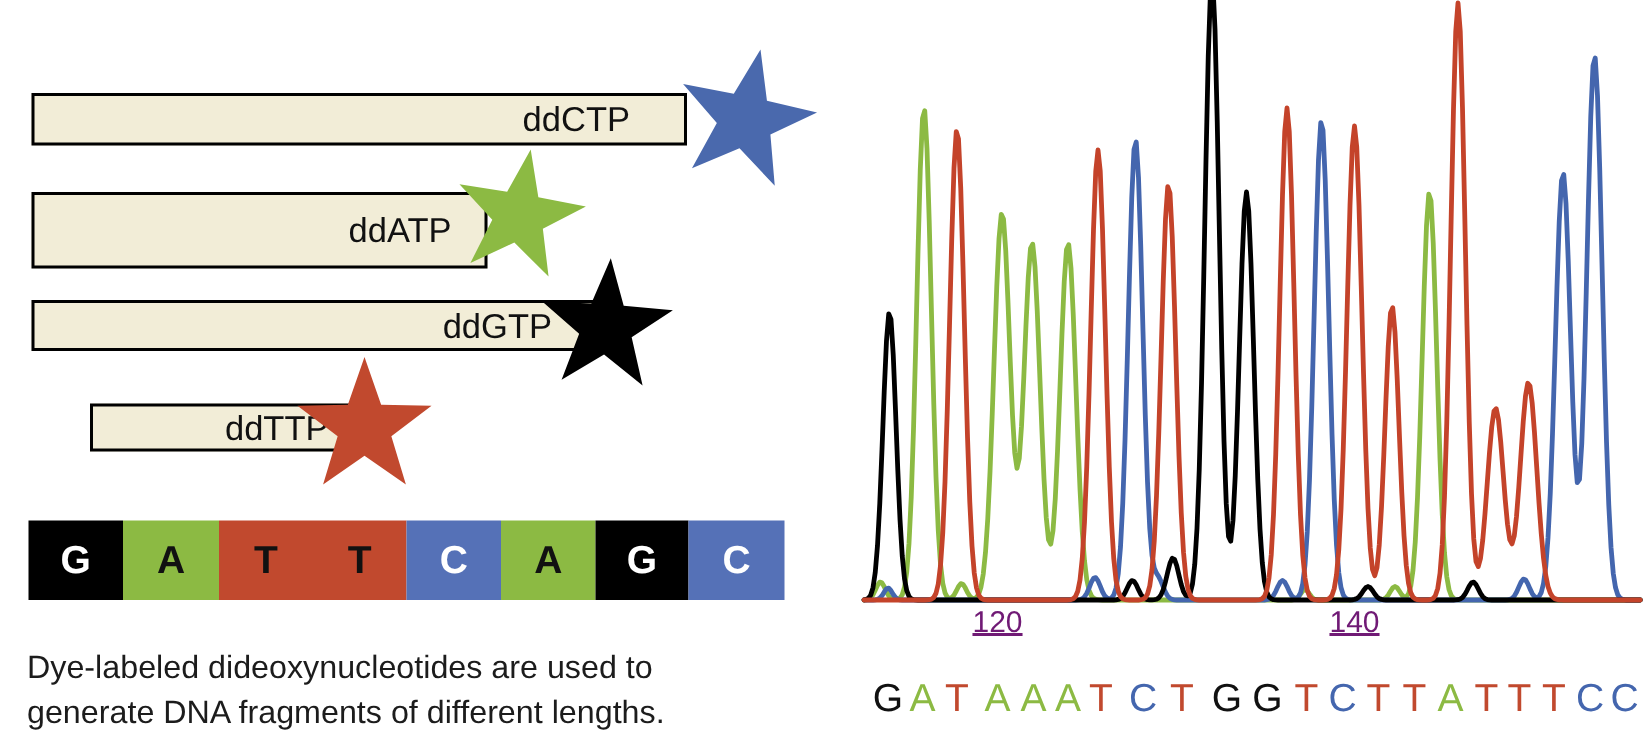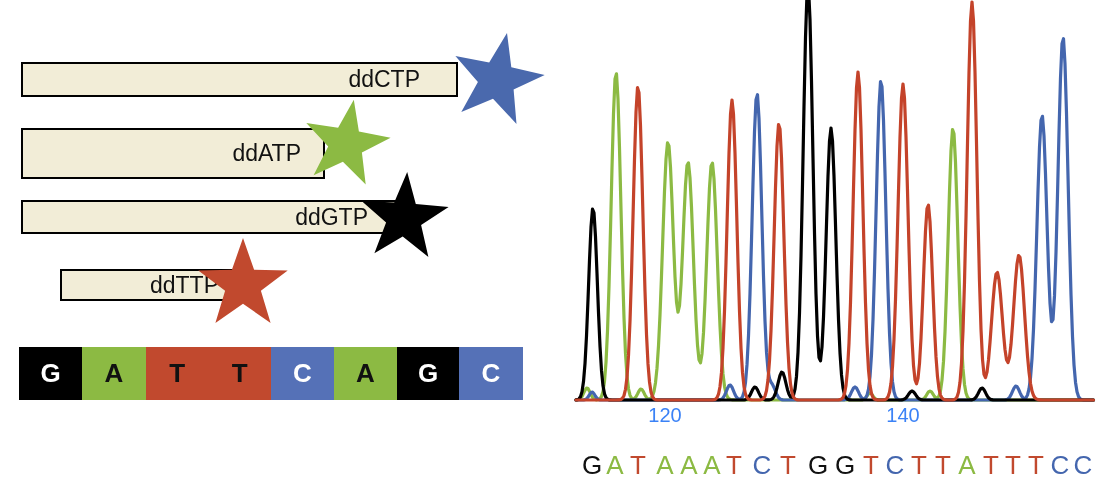--- a/index.html
+++ b/index.html
@@ -11,21 +11,21 @@
     position:absolute;background:#f2edd7;border:2.5px solid #000;box-sizing:border-box;
     display:flex;align-items:center;justify-content:flex-end;
   }
   .bar-label{font-size:23px;color:#111;line-height:1;}
   .cell{
     position:absolute;top:347px;height:53px;display:flex;align-items:center;
     font-size:26px;font-weight:bold;
   }
   .cell span{flex:1;text-align:center;}
   .caption{position:absolute;left:18px;top:431px;font-size:21.5px;line-height:29.5px;color:#1c1c1c;}
-  .ax{position:absolute;top:404px;transform:translateX(-50%);font-size:20px;color:#3b82f6;}
+  .ax{position:absolute;top:404px;transform:translateX(-50%);font-size:20px;color:#701a75;text-decoration:underline;}
   .cl{position:absolute;top:452px;transform:translateX(-50%);font-size:26px;line-height:1;}
   svg.overlay{position:absolute;left:0;top:0;pointer-events:none;}
 </style>
 </head>
 <body>
 
 <div class="stage">
   <div id="fragments">
       <div class="bar" style="left: 21px; top: 62px; width: 437px; height: 35px; padding-right: 36px;">
         <span class="bar-label">ddCTP</span>
@@ -58,20 +58,22 @@
         <span>A</span>
       </div>
       <div class="cell" style="left: 397px; width: 62px; background: rgb(0, 0, 0); color: rgb(255, 255, 255);">
         <span>G</span>
       </div>
       <div class="cell" style="left: 459px; width: 64px; background: rgb(85, 113, 183); color: rgb(255, 255, 255);">
         <span>C</span>
       </div>
     </div>
   <div class="caption">
+    <div>Dye-labeled dideoxynucleotides are used to</div>
+    <div>generate DNA fragments of different lengths.</div>
   </div>
   <div id="axis">
       <span class="ax" style="left: 665px;">120</span>
       <span class="ax" style="left: 903px;">140</span>
     </div>
   <div id="called">
       <span class="cl" style="left: 592px; color: rgb(17, 17, 17);">G</span>
       <span class="cl" style="left: 615px; color: rgb(140, 186, 67);">A</span>
       <span class="cl" style="left: 638px; color: rgb(193, 73, 46);">T</span>
       <span class="cl" style="left: 665px; color: rgb(140, 186, 67);">A</span>

